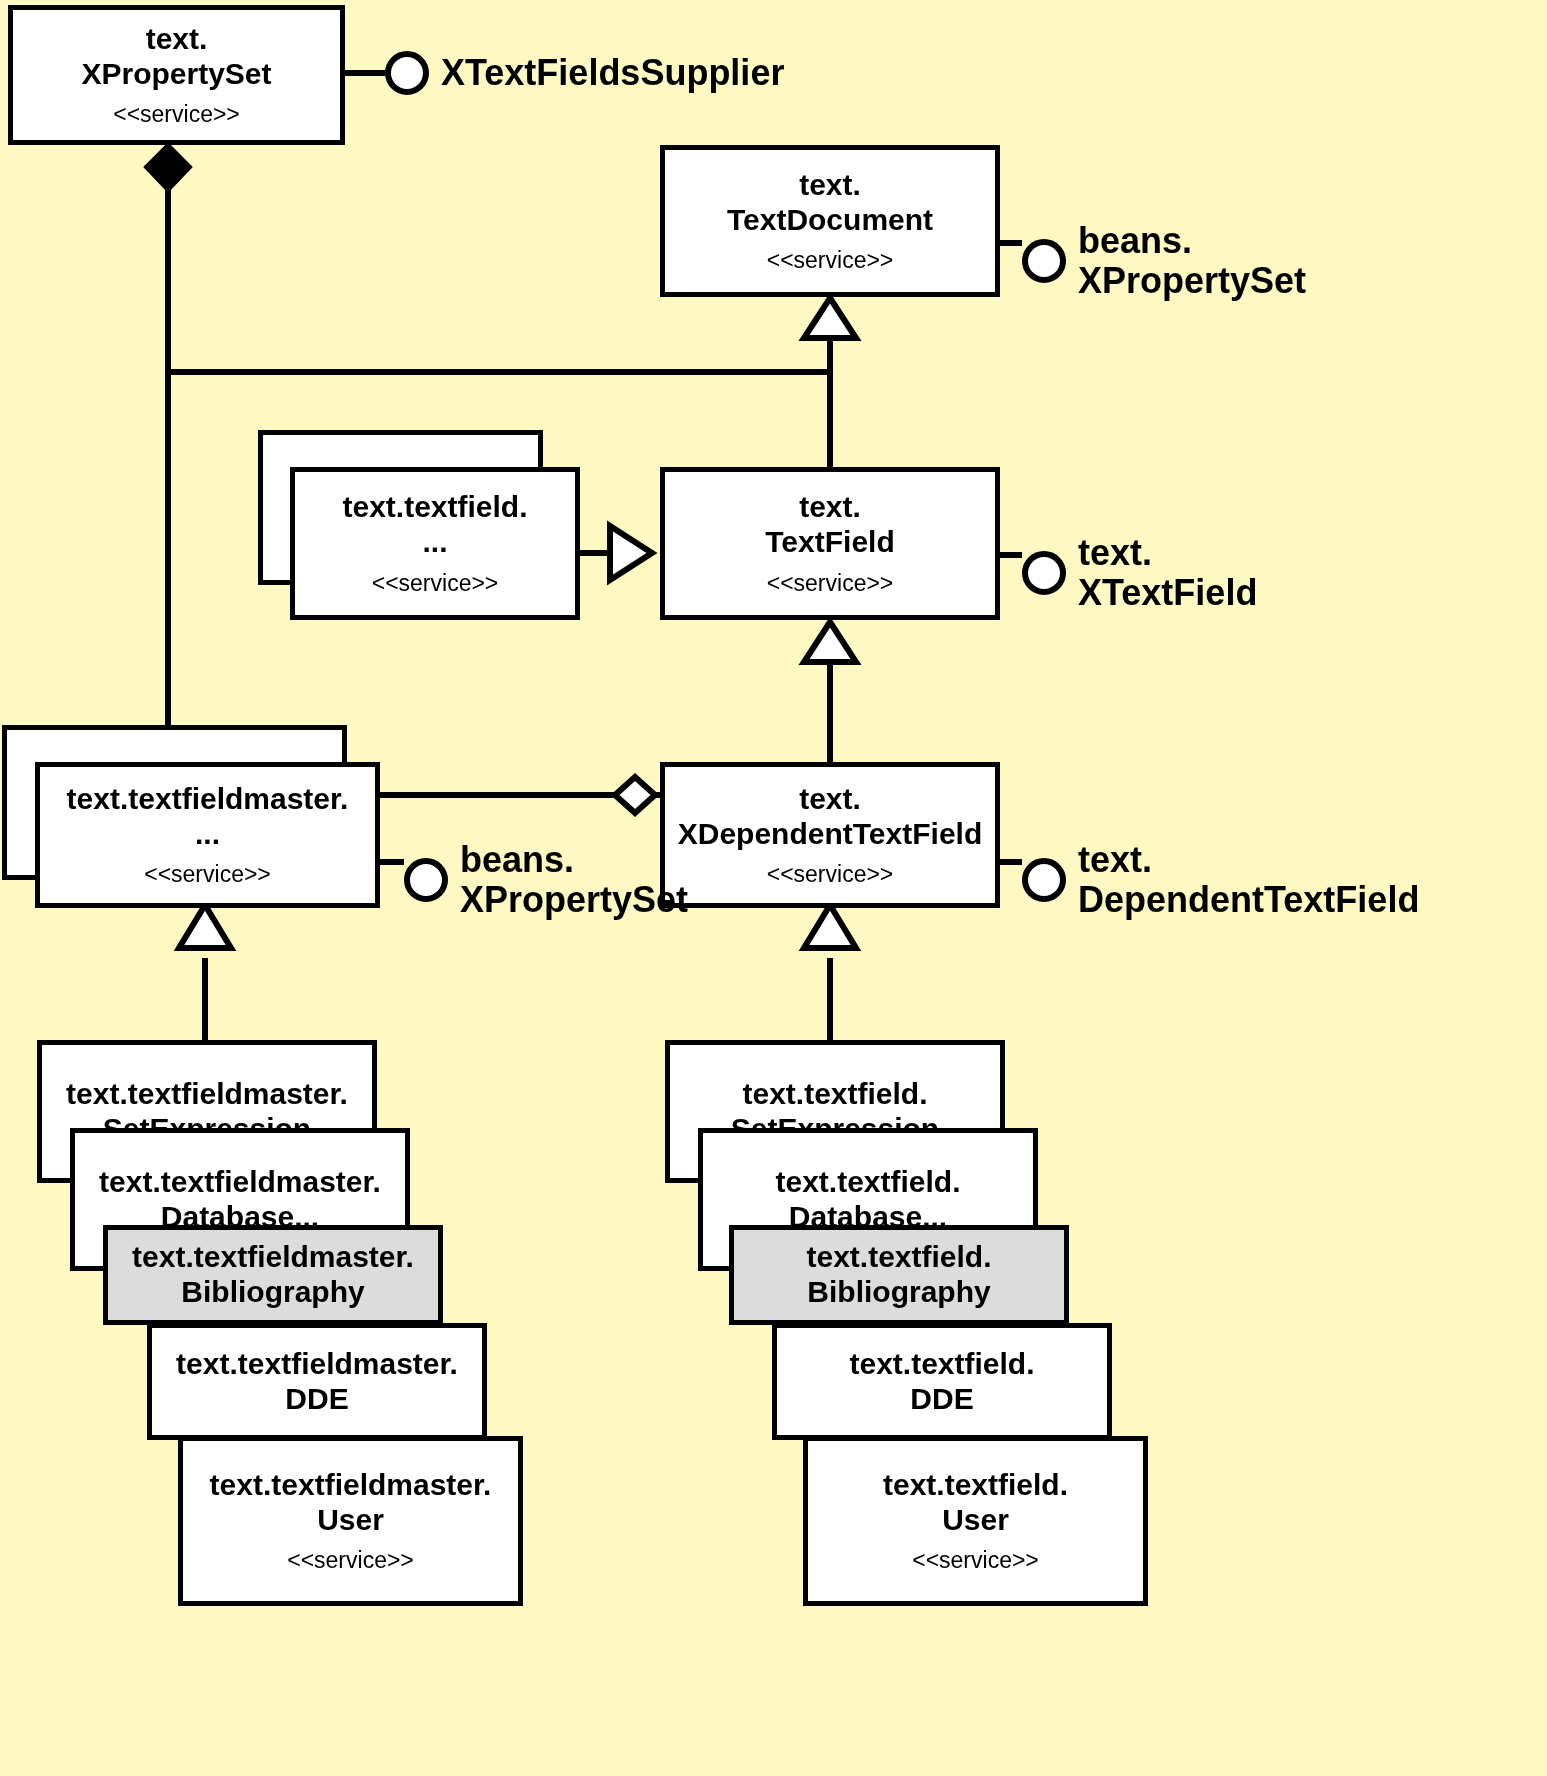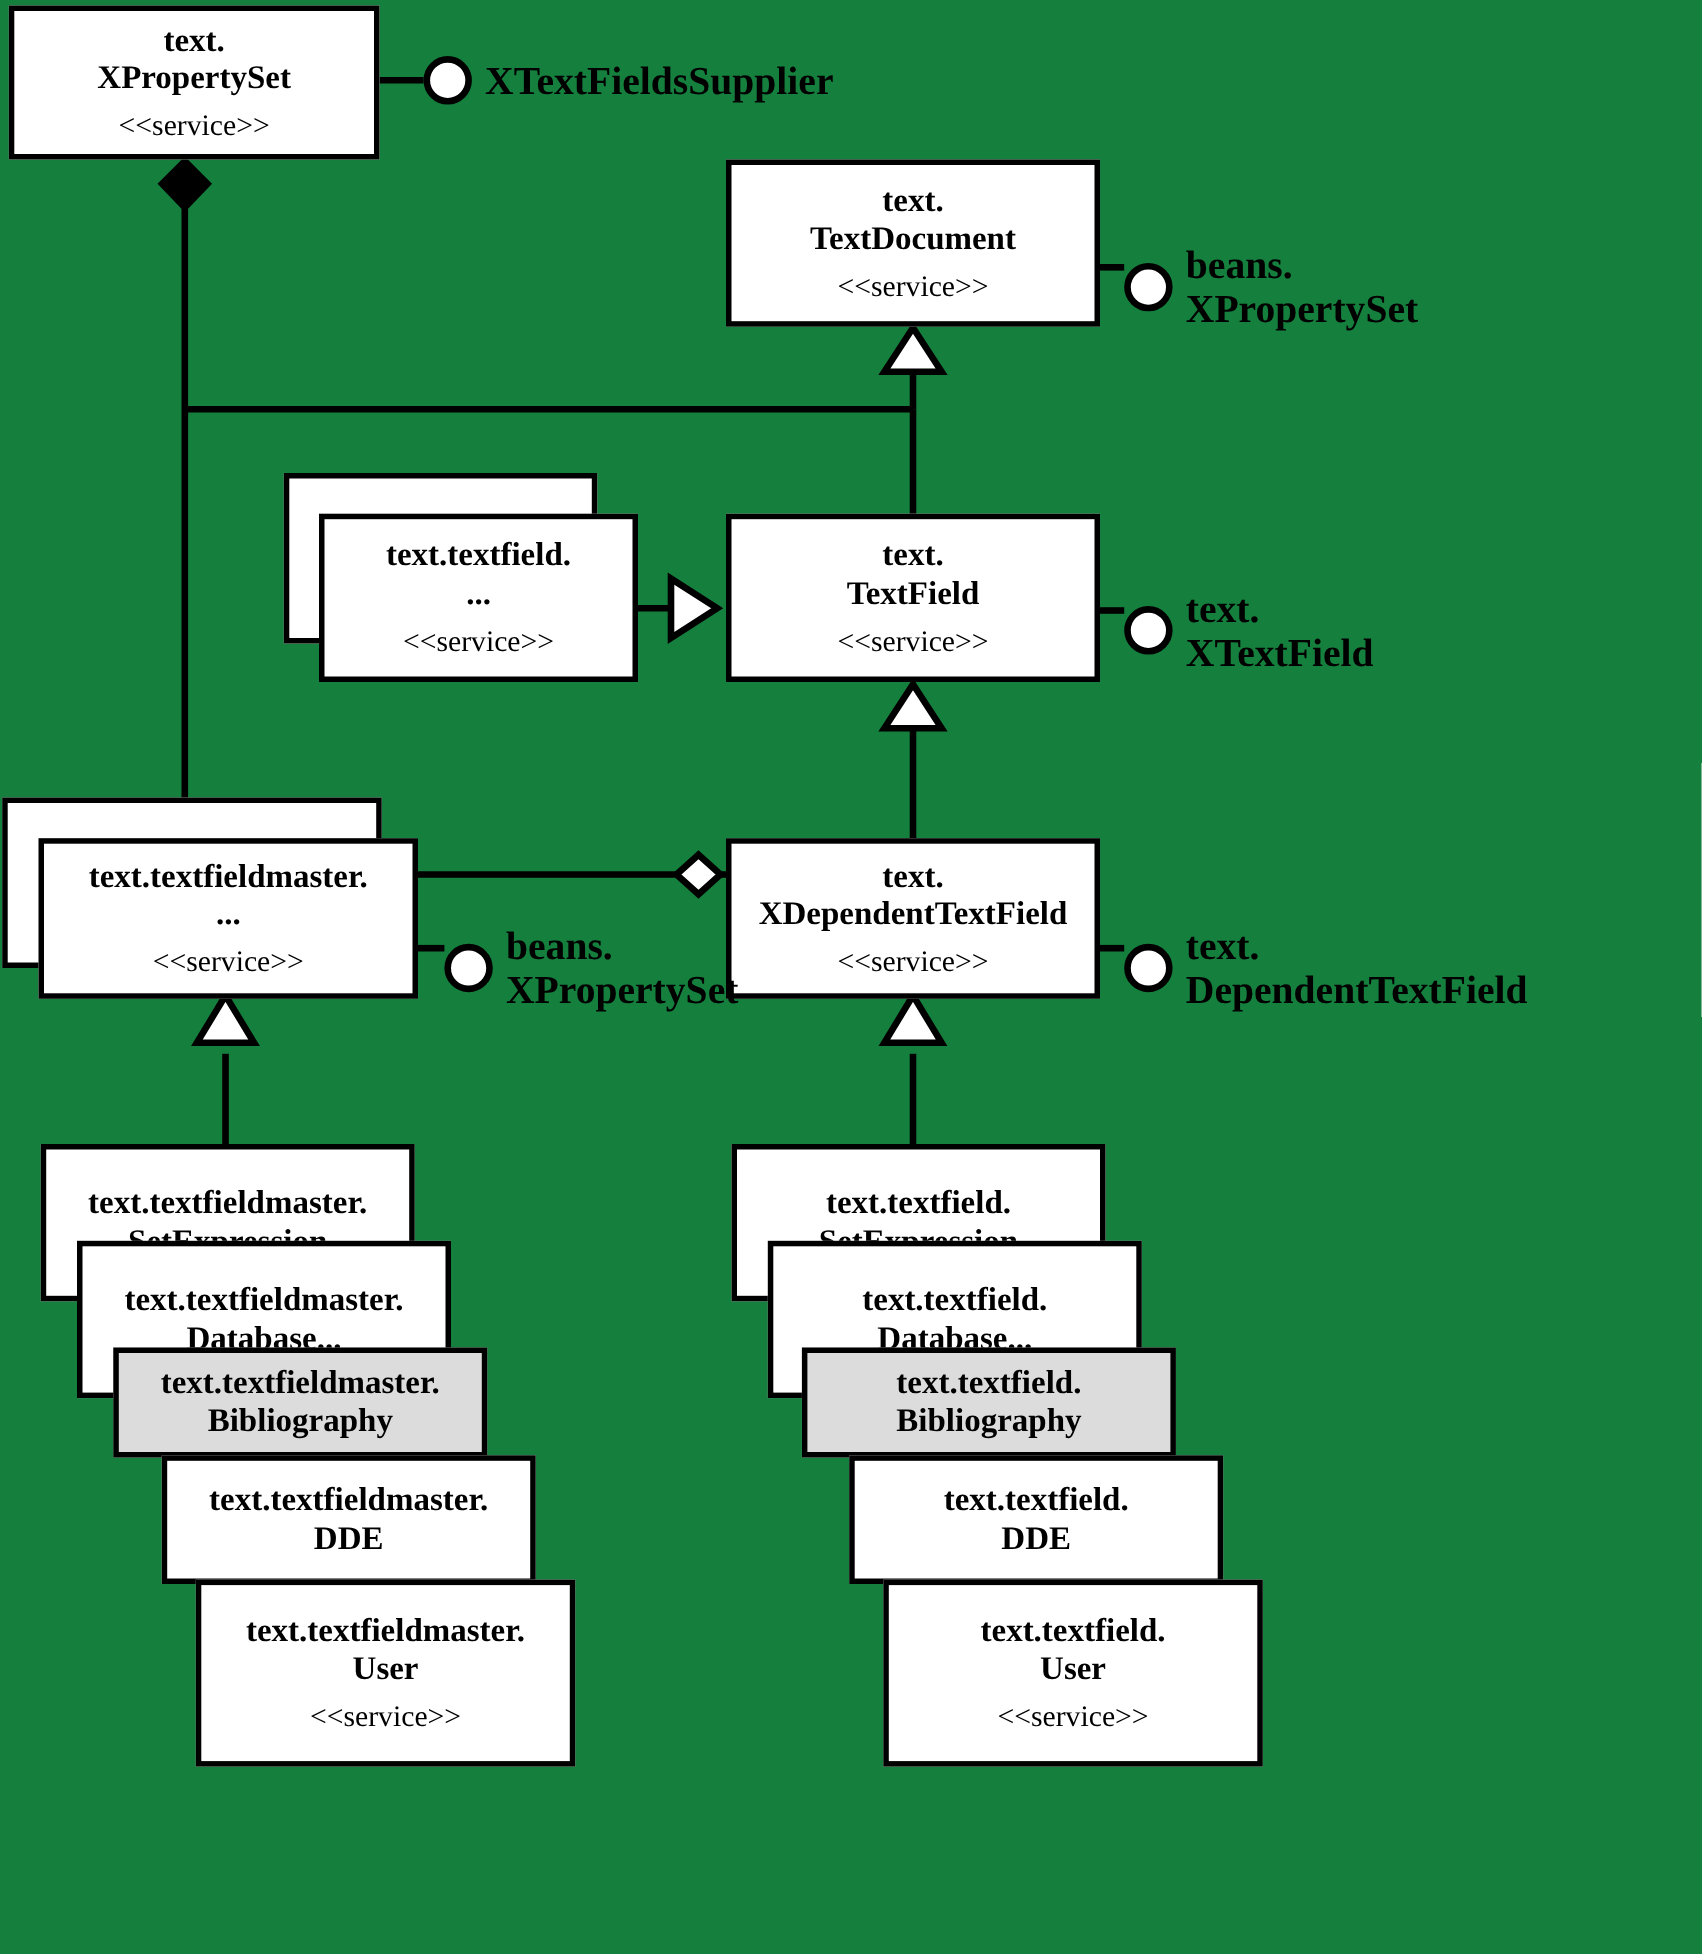--- a/index.html
+++ b/index.html
@@ -4,22 +4,22 @@
 <style>
   html, body {
     margin: 0;
     padding: 0;
     background: #ffffff;
   }
   #canvas {
     position: relative;
     width: 1547px;
     height: 1776px;
-    background: #15803d;
-    font-family: Liberation Serif, serif;
+    background: #fef9c3;
+    font-family: Liberation Sans, sans-serif;
     overflow: hidden;
   }
   svg.lines {
     position: absolute;
     left: 0;
     top: 0;
     width: 1547px;
     height: 1776px;
     pointer-events: none;
   }
@@ -42,21 +42,21 @@
     z-index: 1;
   }
   .box-title {
     font-weight: bold;
     font-size: 30px;
     color: #000000;
     white-space: nowrap;
   }
   .box-stereo {
     font-weight: normal;
-    font-size: 27px;
+    font-size: 23px;
     color: #000000;
     margin-top: 10px;
     white-space: nowrap;
   }
   .iface {
     position: absolute;
     display: flex;
     align-items: center;
     z-index: 5;
   }

